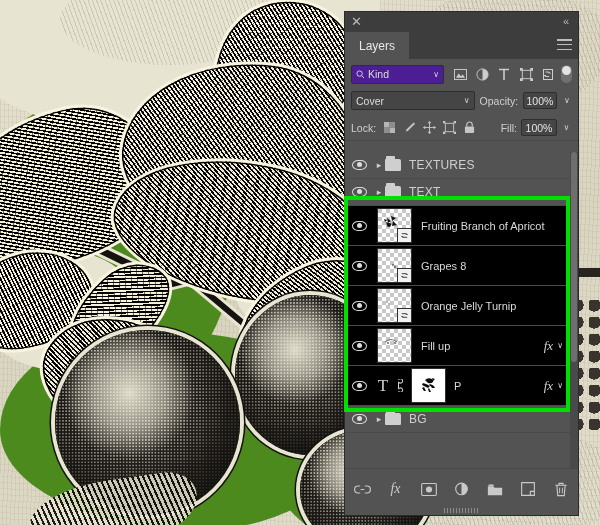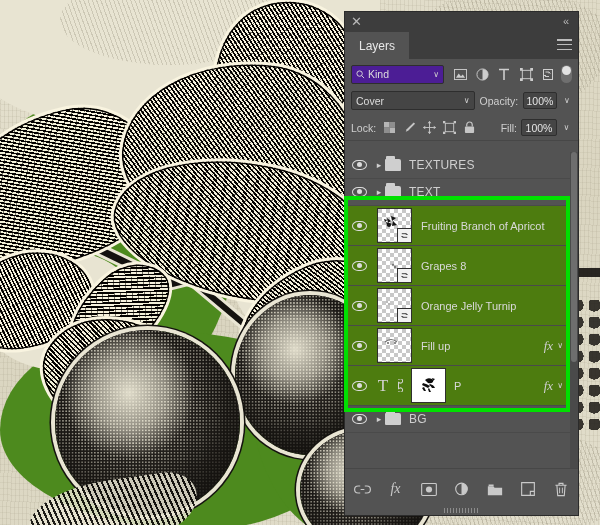--- a/index.html
+++ b/index.html
@@ -123,21 +123,21 @@
 
   .lockrow{height:25px;display:flex;align-items:center;padding:2px 6px 0 6px;gap:7px;}
   .lock-label{font-size:10.5px;color:#cfcfcf;}
   .licon{width:13px;height:13px;color:#c6c6c6;display:flex;align-items:center;justify-content:center;cursor:pointer;}
   .fill-wrap{margin-left:auto;display:flex;align-items:center;gap:4px;}
 
   .sep{height:1px;background:#474747;}
 
   .layerlist{position:absolute;left:0;top:140px;width:225px;bottom:40px;background:#535353;overflow:hidden;}
   .lrow{height:39px;display:flex;align-items:center;border-bottom:1px solid #4a4a4a;position:relative;cursor:pointer;}
-  .lrow.sel{background:#4d7c0f;}
+  .lrow.sel{background:#000000;}
   .lrow.group{height:26px;}
   .eye{width:28px;height:100%;display:flex;align-items:center;justify-content:center;cursor:pointer;flex-shrink:0;}
   .eyeglyph{width:15px;height:10px;position:relative;}
   .eyeglyph::before{content:"";position:absolute;inset:0;border:1.5px solid #dcdcdc;
     border-radius:50% 50% 50% 50%/60% 60% 60% 60%;}
   .eyeglyph::after{content:"";position:absolute;left:5px;top:2.4px;width:5px;height:5px;
     border-radius:50%;background:#dcdcdc;}
   .grp-chev{width:12px;color:#cfcfcf;font-size:9px;text-align:center;flex-shrink:0;}
   .folder{width:16px;height:12px;background:#cfcfcf;border-radius:1px 2px 1px 1px;margin-right:8px;flex-shrink:0;position:relative;}
   .folder::before{content:"";position:absolute;left:1px;top:-3px;width:9px;height:3px;background:#cfcfcf;border-radius:1px 1px 0 0;}

